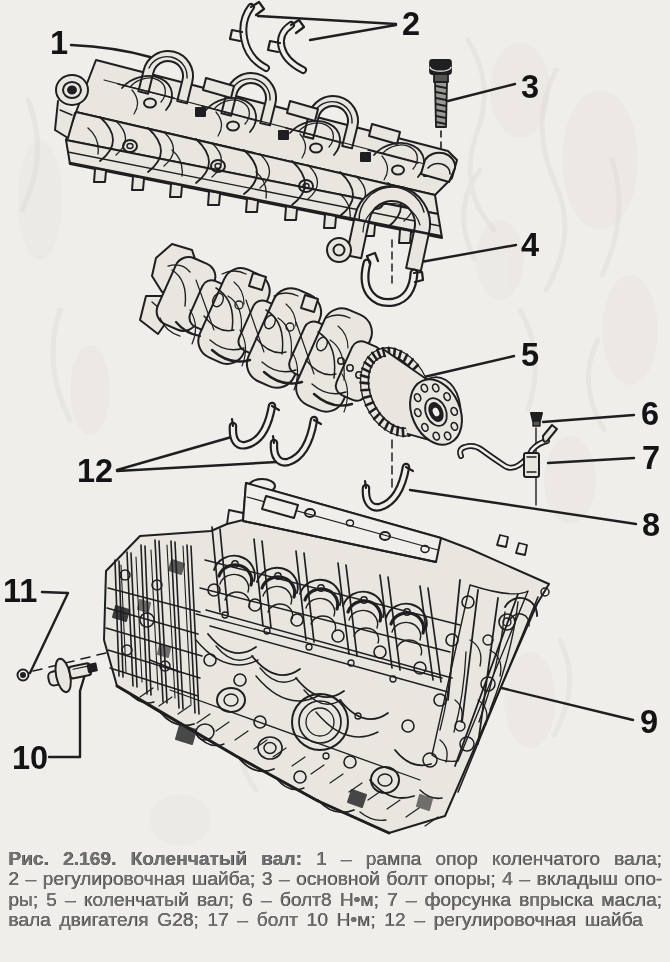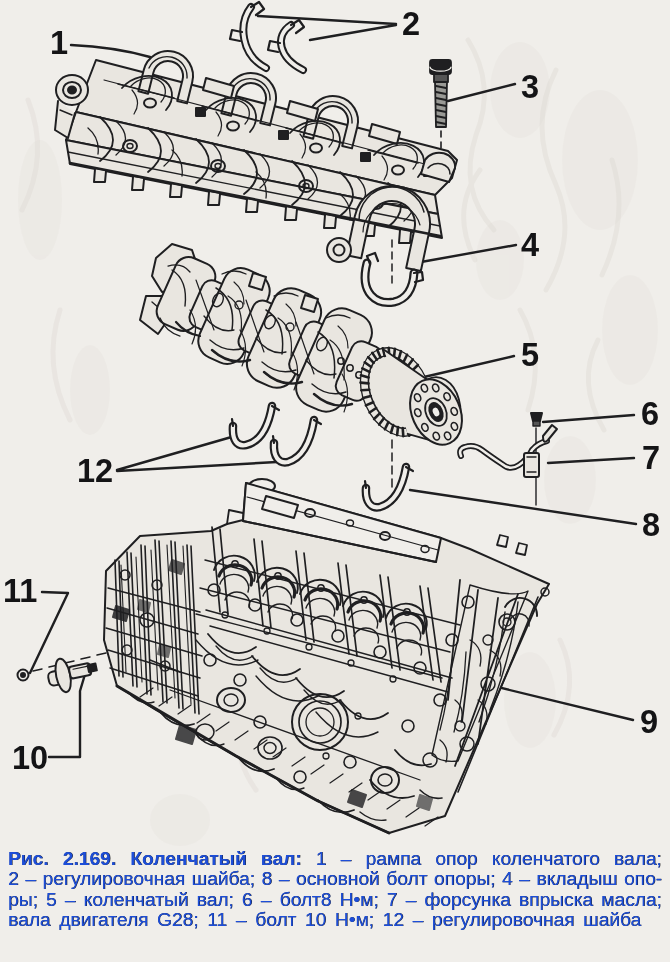--- a/index.html
+++ b/index.html
@@ -1,18 +1,18 @@
 <!DOCTYPE html>
 <html><head>
 <meta charset="utf-8">
 <style>
   html,body{margin:0;padding:0;width:670px;height:962px;background:#f0eeea;overflow:hidden;}
   #stage{position:relative;width:670px;height:962px;font-family:"Liberation Sans",sans-serif;}
   svg{position:absolute;left:0;top:0;}
-  #cap{position:absolute;left:8px;top:849px;width:654px;color:#1d4ed8;
+  #cap{position:absolute;left:8px;top:849px;width:654px;color:#737373;
        font-size:19.2px;line-height:20.3px;text-shadow:0.45px 0 0 #17171a;}
   #cap div{white-space:nowrap;}
   #j1{word-spacing:8.8px;}
   #j2{word-spacing:1.2px;}
   #j3{word-spacing:2.8px;}
   #j4{word-spacing:0.8px;}
   #j5{word-spacing:3.3px;}
 </style>
 </head>
 <body>
@@ -388,17 +388,17 @@
 <text x="642" y="469">7</text>
 <text x="642" y="536">8</text>
 <text x="640" y="733">9</text>
 <text x="12" y="769">10</text>
 <text x="3" y="602">11</text>
 <text x="77" y="482">12</text>
 </g>
 </svg>
 <div id="cap">
 <div id="j1"><b>Рис. 2.169. Коленчатый вал:</b> 1 – рампа опор коленчатого вала;</div>
-<div id="j2">2 – регулировочная шайба; 8 – основной болт опоры; 4 – вкладыш опо-</div>
+<div id="j2">2 – регулировочная шайба; 3 – основной болт опоры; 4 – вкладыш опо-</div>
 <div id="j3">ры; 5 – коленчатый вал; 6 – болт8 Н•м; 7 – форсунка впрыска масла;</div>
-<div id="j5">вала двигателя G28; 11 – болт 10 Н•м; 12 – регулировочная шайба</div>
+<div id="j5">вала двигателя G28; 17 – болт 10 Н•м; 12 – регулировочная шайба</div>
 </div>
 </div>
 
 </body></html>

